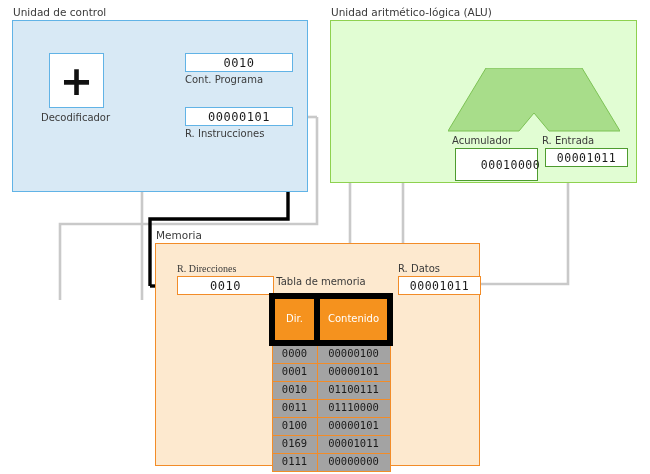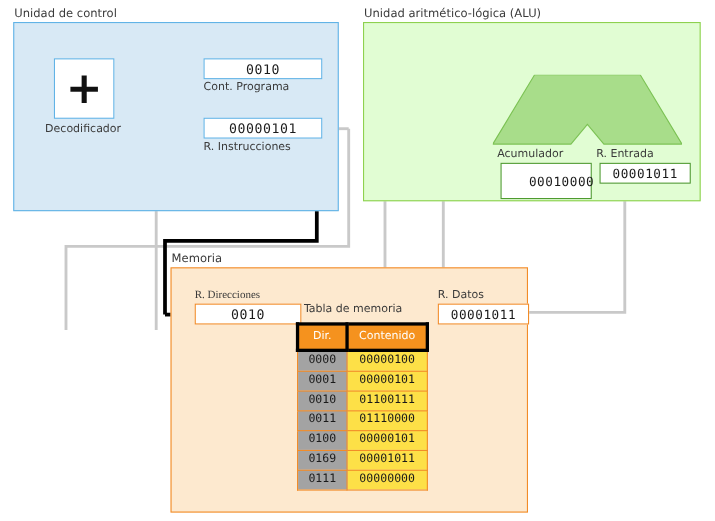--- a/index.html
+++ b/index.html
@@ -81,29 +81,29 @@
   }
   #mem-table{
     position:absolute;left:269px;top:293px;
     border-collapse:collapse;
     font-family:"DejaVu Sans Mono","Liberation Mono",monospace;
     font-size:10.5px;
   }
   #mem-table th{
     background:#f5921e;color:#ffffff;font-weight:normal;
     font-family:"DejaVu Sans","Liberation Sans",sans-serif;
-    font-size:10px;padding:4px 4px;border:3px solid #000000;
+    font-size:10px;padding:14px 4px;border:6px solid #000000;
     line-height:1.25;
   }
   #mem-table td{
     border:1px solid #f28c28;padding:1px 4px;text-align:center;
     color:#1a1a1a;line-height:1.3;height:15px;
   }
   #mem-table td.addr{background:#a3a3a3;width:36px;}
-  #mem-table td.content{background:#fde047;width:64px;}
+  #mem-table td.content{background:#a3a3a3;width:64px;}
 </style>
 </head>
 <body>
 
 <div class="stage">
 
   <svg class="svg-wires" viewBox="0 0 650 474" width="650" height="474">
     <defs>
       <marker id="ah-grey" markerWidth="7" markerHeight="7" refX="6" refY="3.5" orient="auto" markerUnits="userSpaceOnUse">
         <path d="M0,0.7 L6.5,3.5 L0,6.3 z" fill="#bdbdbd"></path>

